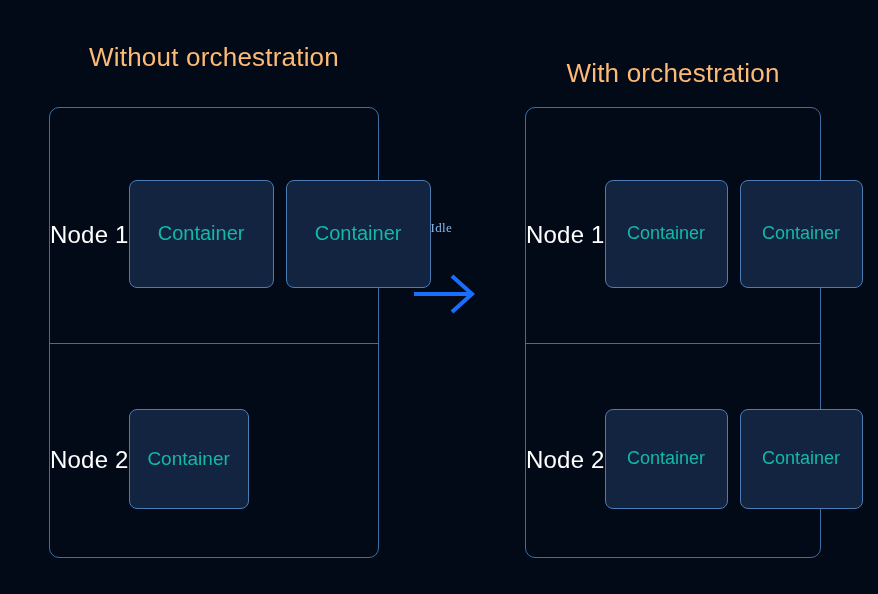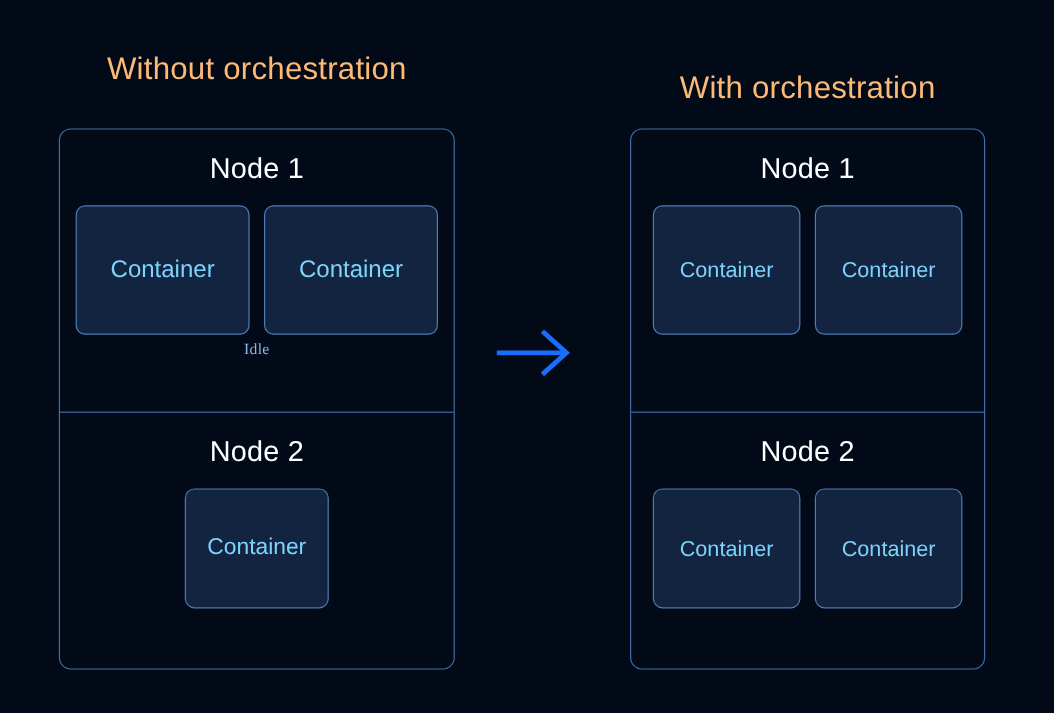--- a/index.html
+++ b/index.html
@@ -45,21 +45,21 @@
     flex-direction: column;
     background: transparent;
   }
   .panel.left  { left: 49px;  width: 330px; }
   .panel.right { left: 525px; width: 296px; }
 
   .node {
     position: relative;
     box-sizing: border-box;
     display: flex;
-    flex-direction: column;
+    flex-direction: row;
     align-items: center;
   }
   
   .panel.left  .node-top { height: 235px; }
   .panel.left  .node-bottom { height: 214px; }
   .panel.right .node-top { height: 235px; }
   .panel.right .node-bottom { height: 214px; }
 
   .node + .node {
     border-top: 1.5px solid #3f6ea3;
@@ -83,21 +83,21 @@
   }
 
   .container-box {
     box-sizing: border-box;
     background: #12243f;
     border: 1.5px solid #4b7cb5;
     border-radius: 8px;
     display: flex;
     align-items: center;
     justify-content: center;
-    color: #7dd3fc;
+    color: #14b8a6;
     white-space: nowrap;
   }
   
   .panel.left .container-box {
     width: 145px;
     height: 108px;
     font-size: 20px;
   }
   .panel.left .node-bottom .container-box {
     width: 120px;

